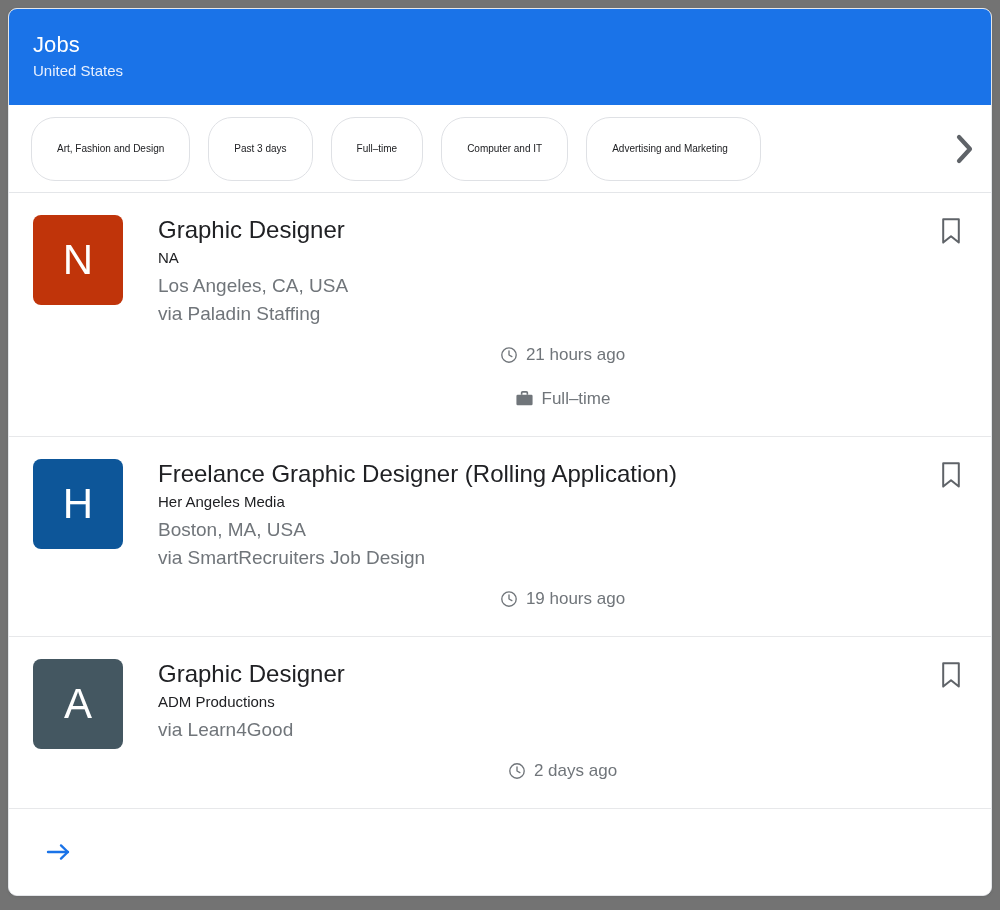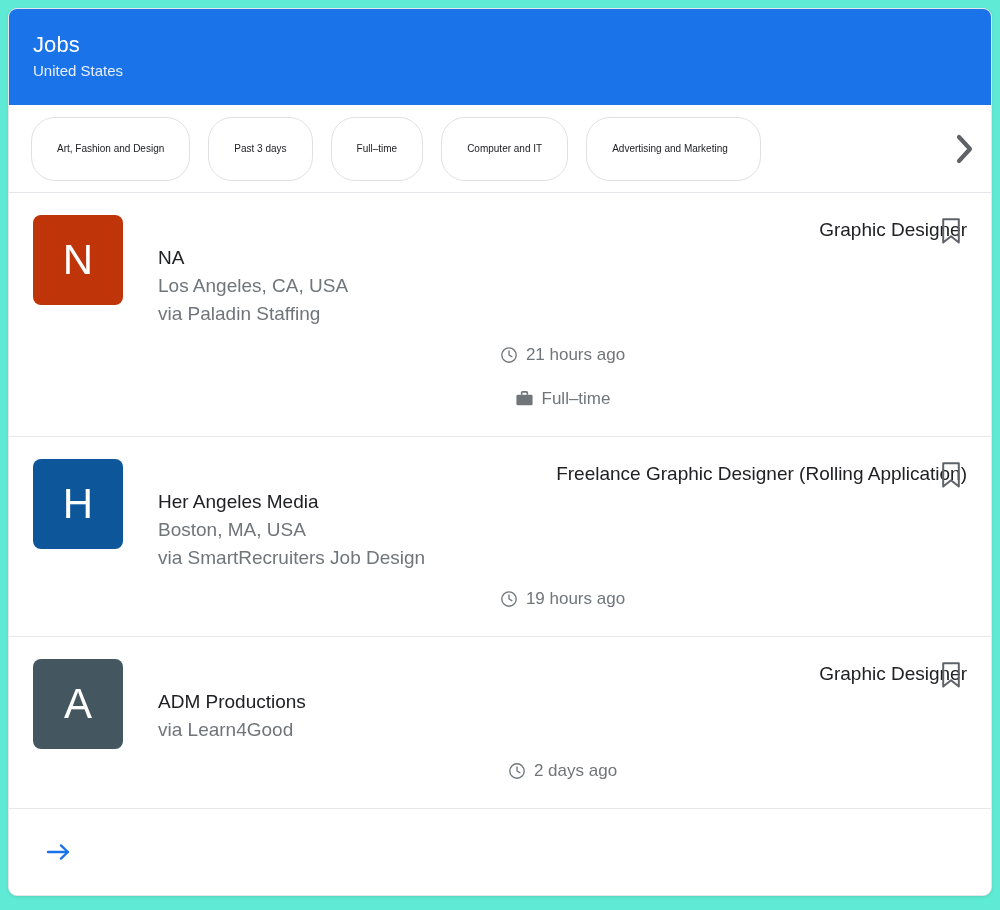--- a/index.html
+++ b/index.html
@@ -9,21 +9,21 @@
     height: 910px;
     background: #ffffff;
     font-family: "Liberation Sans", sans-serif;
     -webkit-font-smoothing: antialiased;
   }
 
   .page {
     width: 1000px;
     height: 910px;
     position: relative;
-    background: #5eead4;
+    background: #737373;
     padding: 8px 8px 28px 8px;
   }
 
   .jobs-card {
     width: 984px;
     border: 1px solid #e4e6e9;
     border-radius: 9px;
     background: #ffffff;
     overflow: hidden;
     box-shadow: 0 1px 3px rgba(60,64,67,0.14);
@@ -129,28 +129,27 @@
   }
 
   .job-info {
     flex: 1 1 auto;
     padding-left: 35px;
     padding-top: 1px;
     min-width: 0;
   }
   .job-title {
     color: #202124;
-    font-size: 19px;
+    font-size: 24px;
     line-height: 28px;
     font-weight: 400;
-    text-align: right;
   }
   .job-company {
     color: #202124;
-    font-size: 19px;
+    font-size: 15px;
     line-height: 28px;
     font-weight: 400;
   }
   .job-location,
   .job-via {
     color: #70757a;
     font-size: 19px;
     line-height: 28px;
     font-weight: 400;
   }

